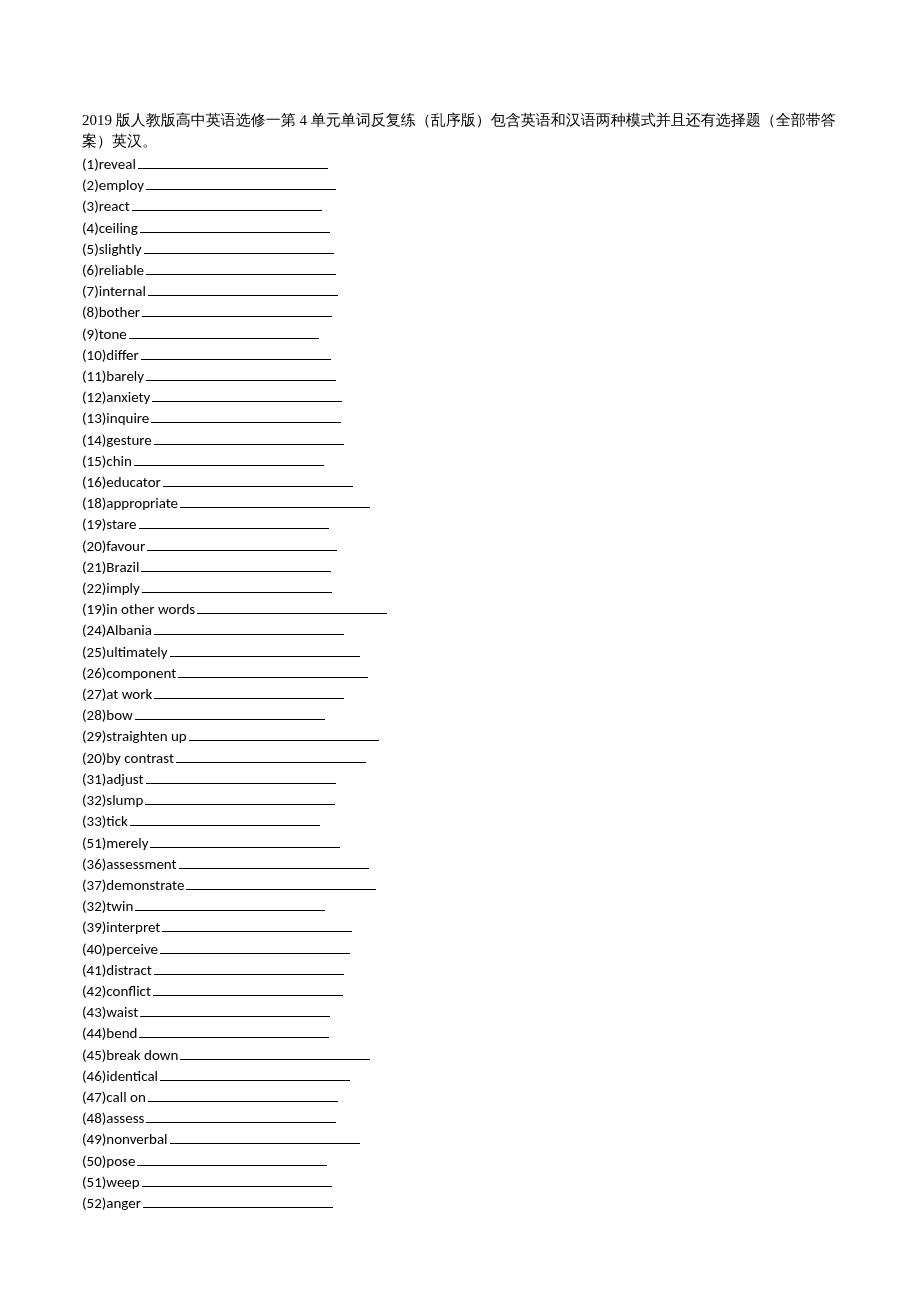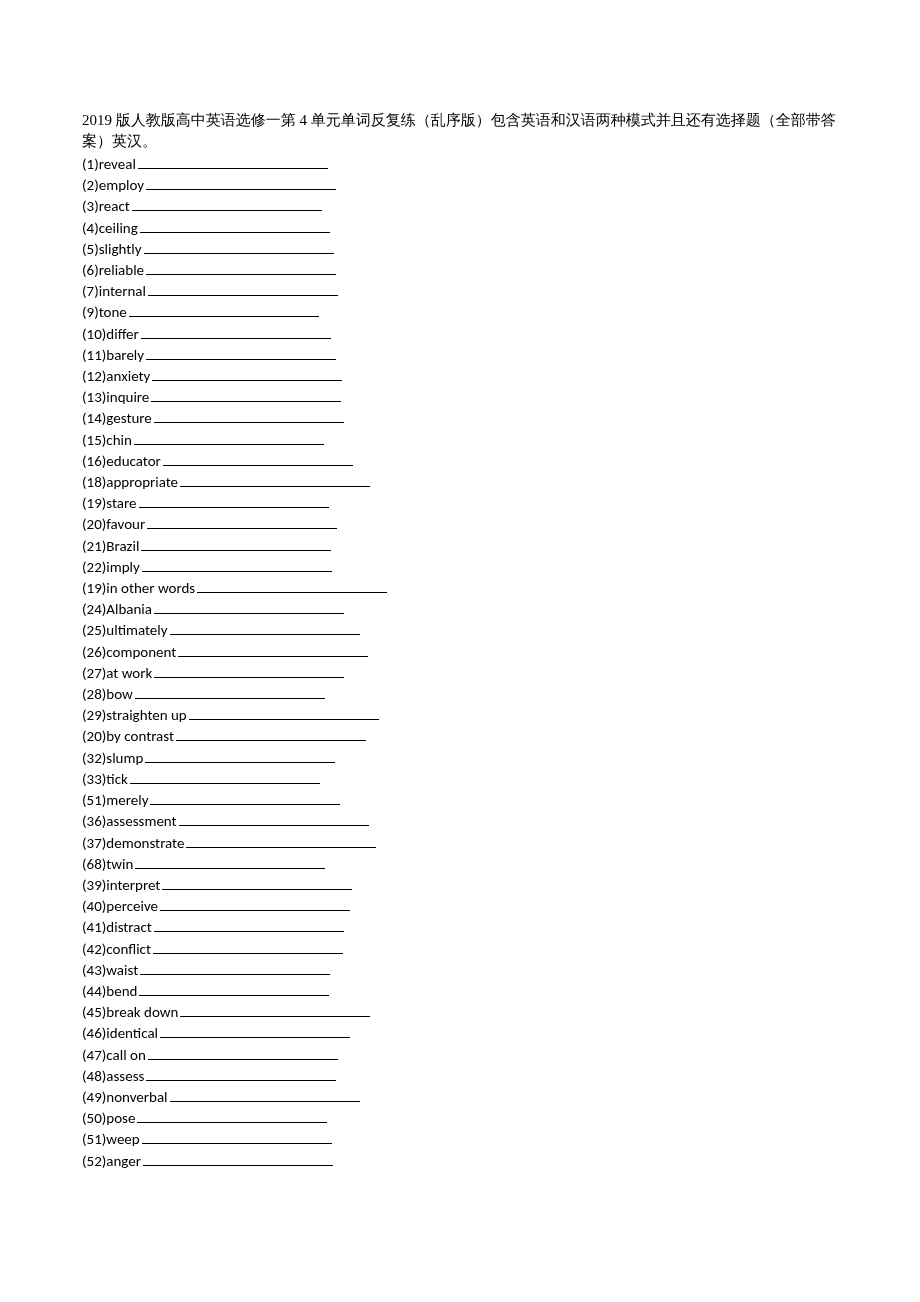--- a/index.html
+++ b/index.html
@@ -68,20 +68,24 @@
       </div>
       <div class="word-item">
         <span>(6)reliable</span>
         <span class="blank"></span>
       </div>
       <div class="word-item">
         <span>(7)internal</span>
         <span class="blank"></span>
       </div>
       <div class="word-item">
+        <span>(8)bother</span>
+        <span class="blank"></span>
+      </div>
+      <div class="word-item">
         <span>(9)tone</span>
         <span class="blank"></span>
       </div>
       <div class="word-item">
         <span>(10)differ</span>
         <span class="blank"></span>
       </div>
       <div class="word-item">
         <span>(11)barely</span>
         <span class="blank"></span>
@@ -152,41 +156,45 @@
       </div>
       <div class="word-item">
         <span>(29)straighten up</span>
         <span class="blank"></span>
       </div>
       <div class="word-item">
         <span>(20)by contrast</span>
         <span class="blank"></span>
       </div>
       <div class="word-item">
+        <span>(31)adjust</span>
+        <span class="blank"></span>
+      </div>
+      <div class="word-item">
         <span>(32)slump</span>
         <span class="blank"></span>
       </div>
       <div class="word-item">
         <span>(33)tick</span>
         <span class="blank"></span>
       </div>
       <div class="word-item">
         <span>(51)merely</span>
         <span class="blank"></span>
       </div>
       <div class="word-item">
         <span>(36)assessment</span>
         <span class="blank"></span>
       </div>
       <div class="word-item">
         <span>(37)demonstrate</span>
         <span class="blank"></span>
       </div>
       <div class="word-item">
-        <span>(68)twin</span>
+        <span>(32)twin</span>
         <span class="blank"></span>
       </div>
       <div class="word-item">
         <span>(39)interpret</span>
         <span class="blank"></span>
       </div>
       <div class="word-item">
         <span>(40)perceive</span>
         <span class="blank"></span>
       </div>

